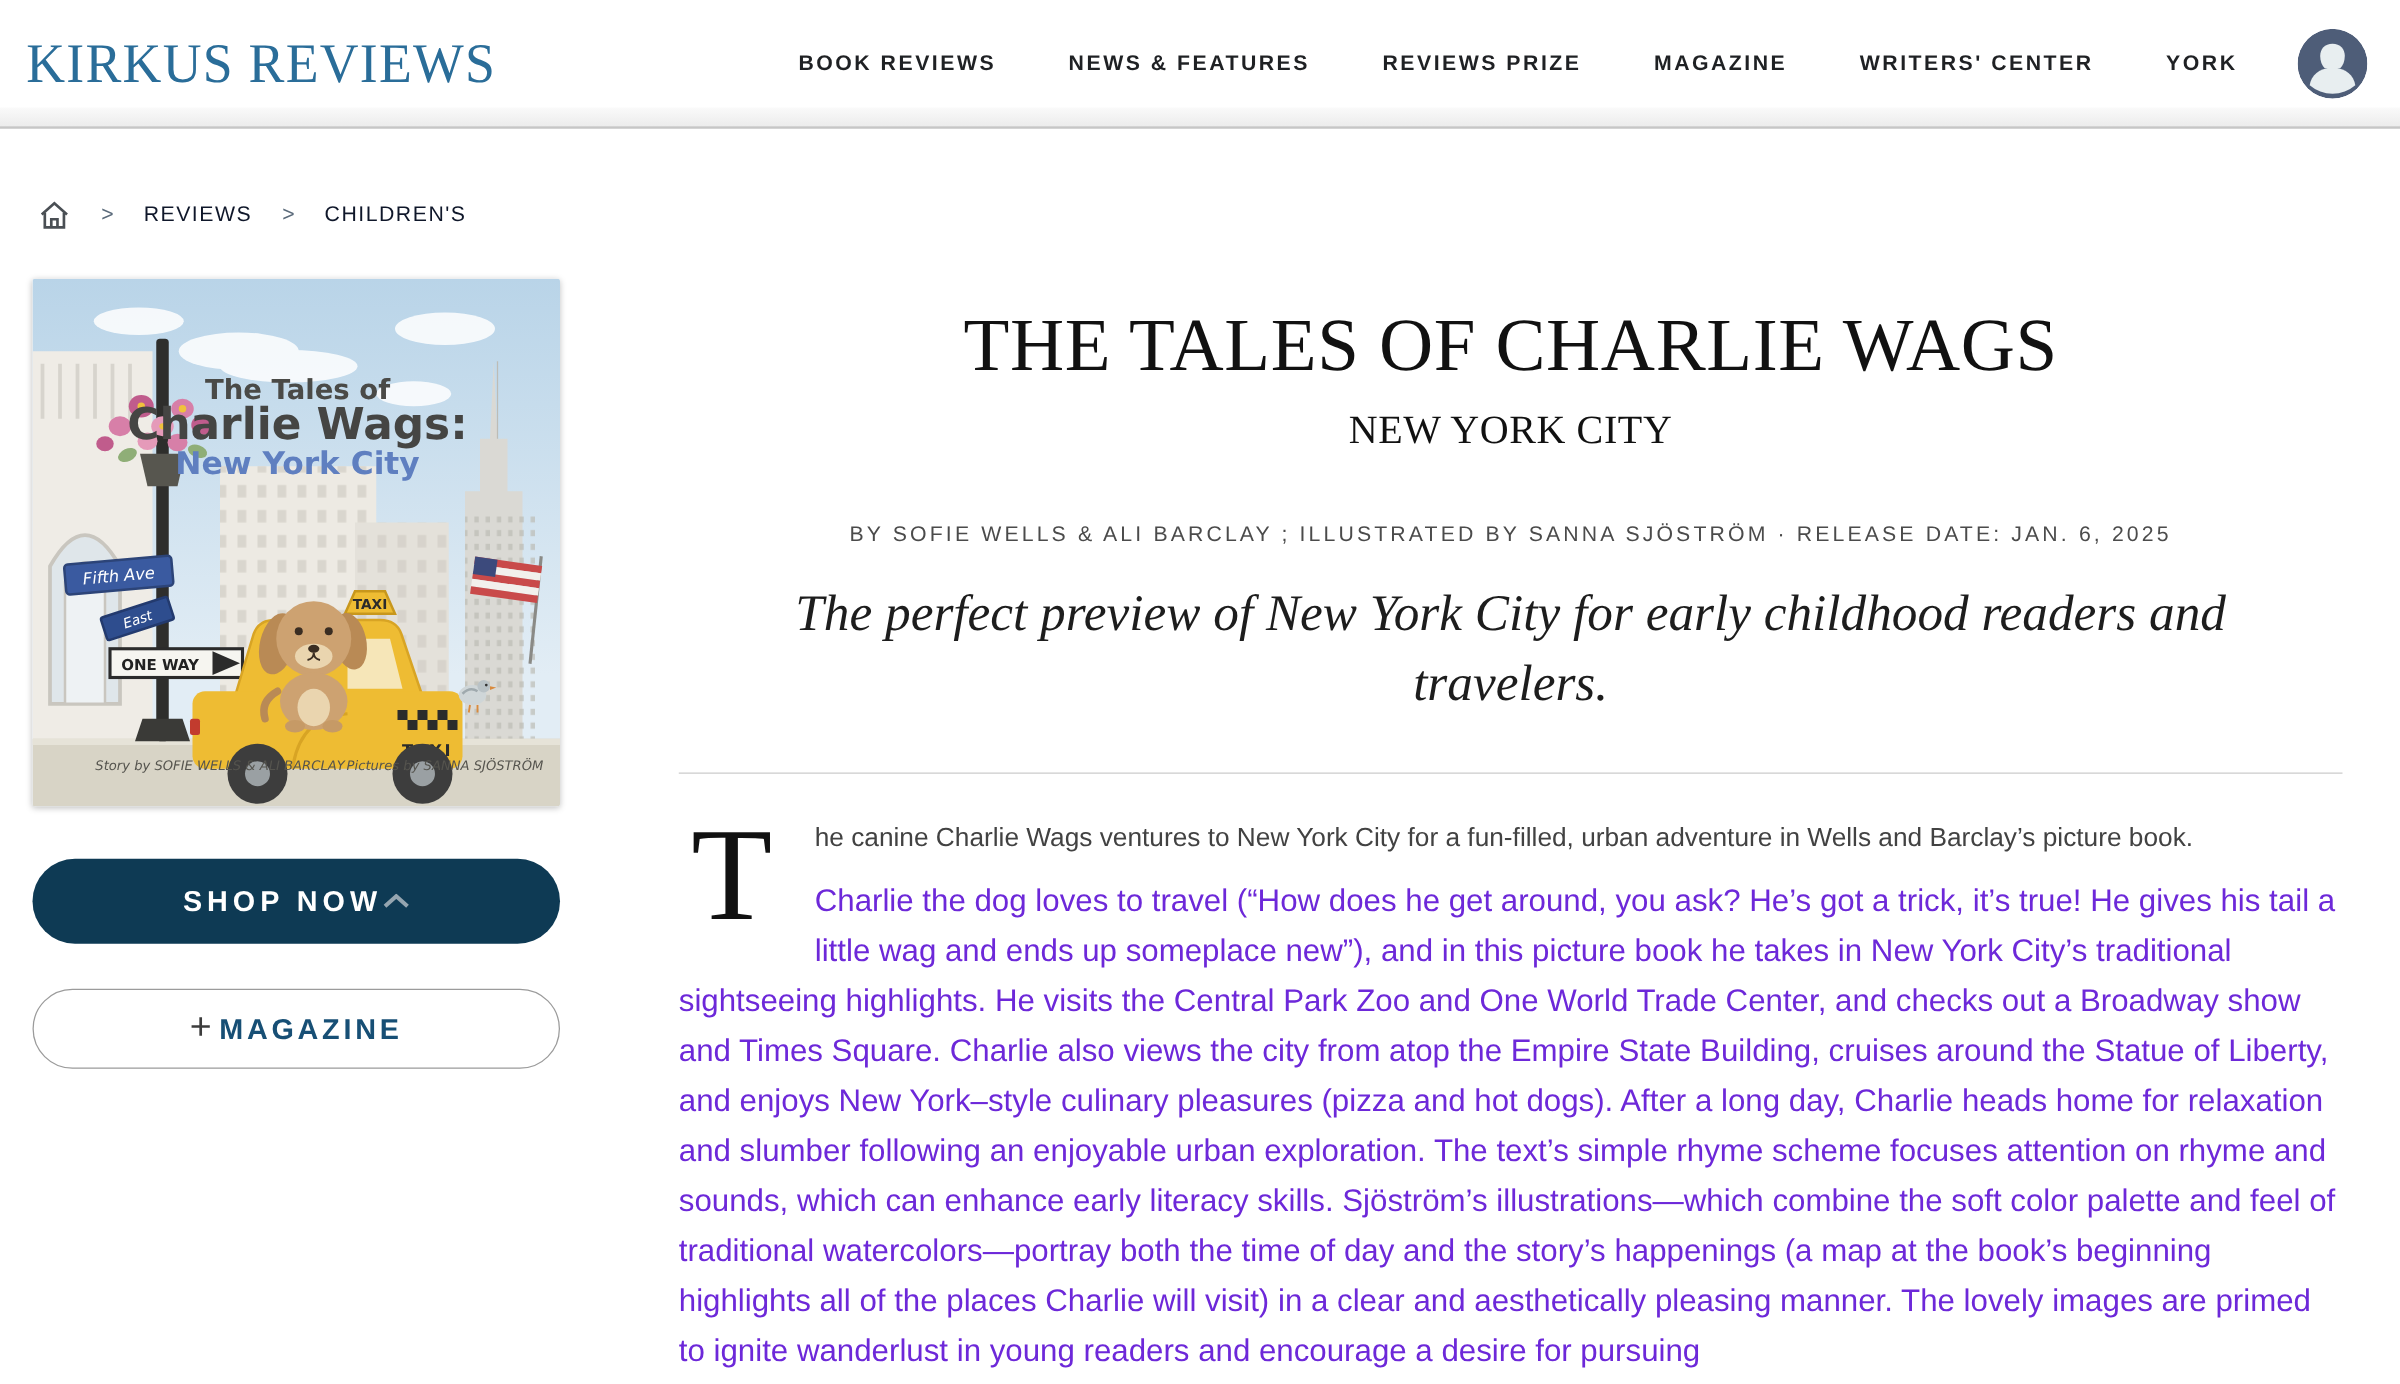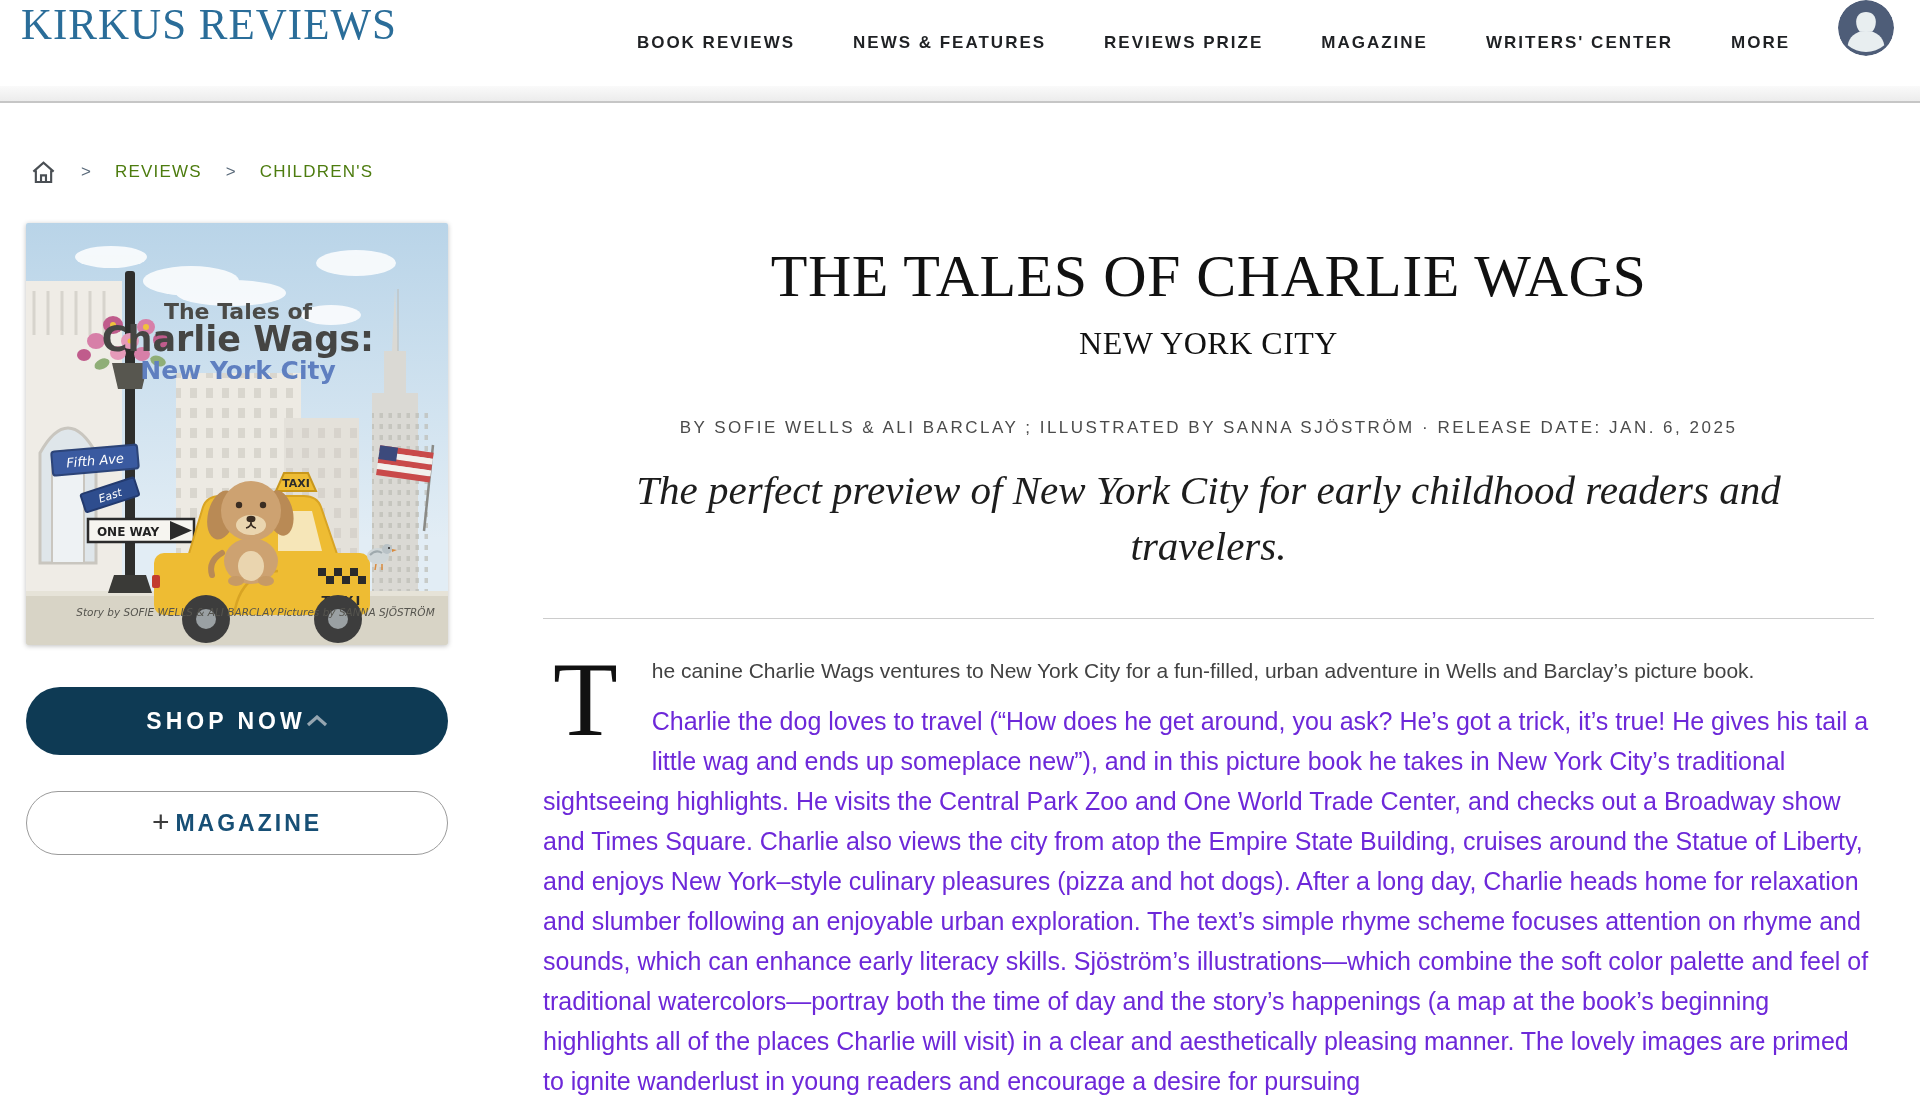--- a/index.html
+++ b/index.html
@@ -1,32 +1,32 @@
 <!DOCTYPE html>
 <html><head>
 <meta charset="utf-8">
 <style>
   * { margin:0; padding:0; box-sizing:border-box; }
   html,body { width:1920px; height:1107px; overflow:hidden; background:#fff;
               font-family:"Liberation Sans", sans-serif; }
 
   
-  .header { height:86px; display:flex; padding:0 26px 0 21px; background:#fff; }
+  .header { height:86px; display:flex; align-items:center; padding:16px 26px 0 21px; background:#fff; }
   .logo { font-family:"Liberation Serif", serif; font-size:43px; color:#2a6d99;
           letter-spacing:1px; font-weight:400; transform:scaleY(1.04); white-space:nowrap; cursor:pointer; }
   .nav { display:flex; align-items:center; gap:58px; margin-left:auto; margin-right:48px; }
   .nav-item { font-size:17px; font-weight:600; letter-spacing:2px; color:#1f2124;
               white-space:nowrap; cursor:pointer; }
   .avatar { width:56px; height:56px; border-radius:50%; overflow:hidden; cursor:pointer; flex:0 0 auto; }
   .header-strip { height:17px; background:linear-gradient(#fafafa,#ececec);
                   border-bottom:2px solid #c6c6c6; }
 
   
   .breadcrumb { display:flex; align-items:center; gap:24px; margin:52px 0 0 30px; height:34px; }
-  .crumb { font-size:17px; color:#4d7c0f; letter-spacing:1.2px; cursor:pointer; }
+  .crumb { font-size:17px; color:#0f172a; letter-spacing:1.2px; cursor:pointer; }
   .crumb-sep { font-size:17px; color:#5a6a7a; }
   .home-icon { width:27px; height:27px; cursor:pointer; display:block; }
 
   
   .main { display:flex; margin-top:34px; padding-left:26px; }
   .left-col { width:422px; flex:0 0 auto; }
   .right-col { width:1331px; margin-left:95px; flex:0 0 auto;margin-top:20px; }
 
   
   .cover { width:422px; height:422px; box-shadow:0 1px 5px rgba(0,0,0,.25); border-radius:2px;
@@ -59,21 +59,21 @@
 <body>
 
 <div class="header">
   <div class="logo">KIRKUS REVIEWS</div>
   <div class="nav">
     <div class="nav-item">BOOK REVIEWS</div>
     <div class="nav-item">NEWS &amp; FEATURES</div>
     <div class="nav-item">REVIEWS PRIZE</div>
     <div class="nav-item">MAGAZINE</div>
     <div class="nav-item">WRITERS' CENTER</div>
-    <div class="nav-item">MORE</div>
+    <div class="nav-item">YORK</div>
   </div>
   <div class="avatar">
     <svg viewBox="0 0 54 54" width="56" height="56">
       <circle cx="27" cy="27" r="27" fill="#4e5d78"></circle>
       <path d="M27 11.5 c6 0 9.5 4 9.5 9.5 c0 4-1.5 7.5-3.5 9.5 h-12 c-2-2-3.5-5.5-3.5-9.5 c0-5.5 3.5-9.5 9.5-9.5 z" fill="#e8eef0"></path>
       <path d="M27 30 c-10.5 0-16.5 6.2-17.6 13.6 a27 27 0 0 0 35.2 0 C43.5 36.2 37.5 30 27 30 z" fill="#e8eef0"></path>
     </svg>
   </div>
 </div>
 <div class="header-strip"></div>

